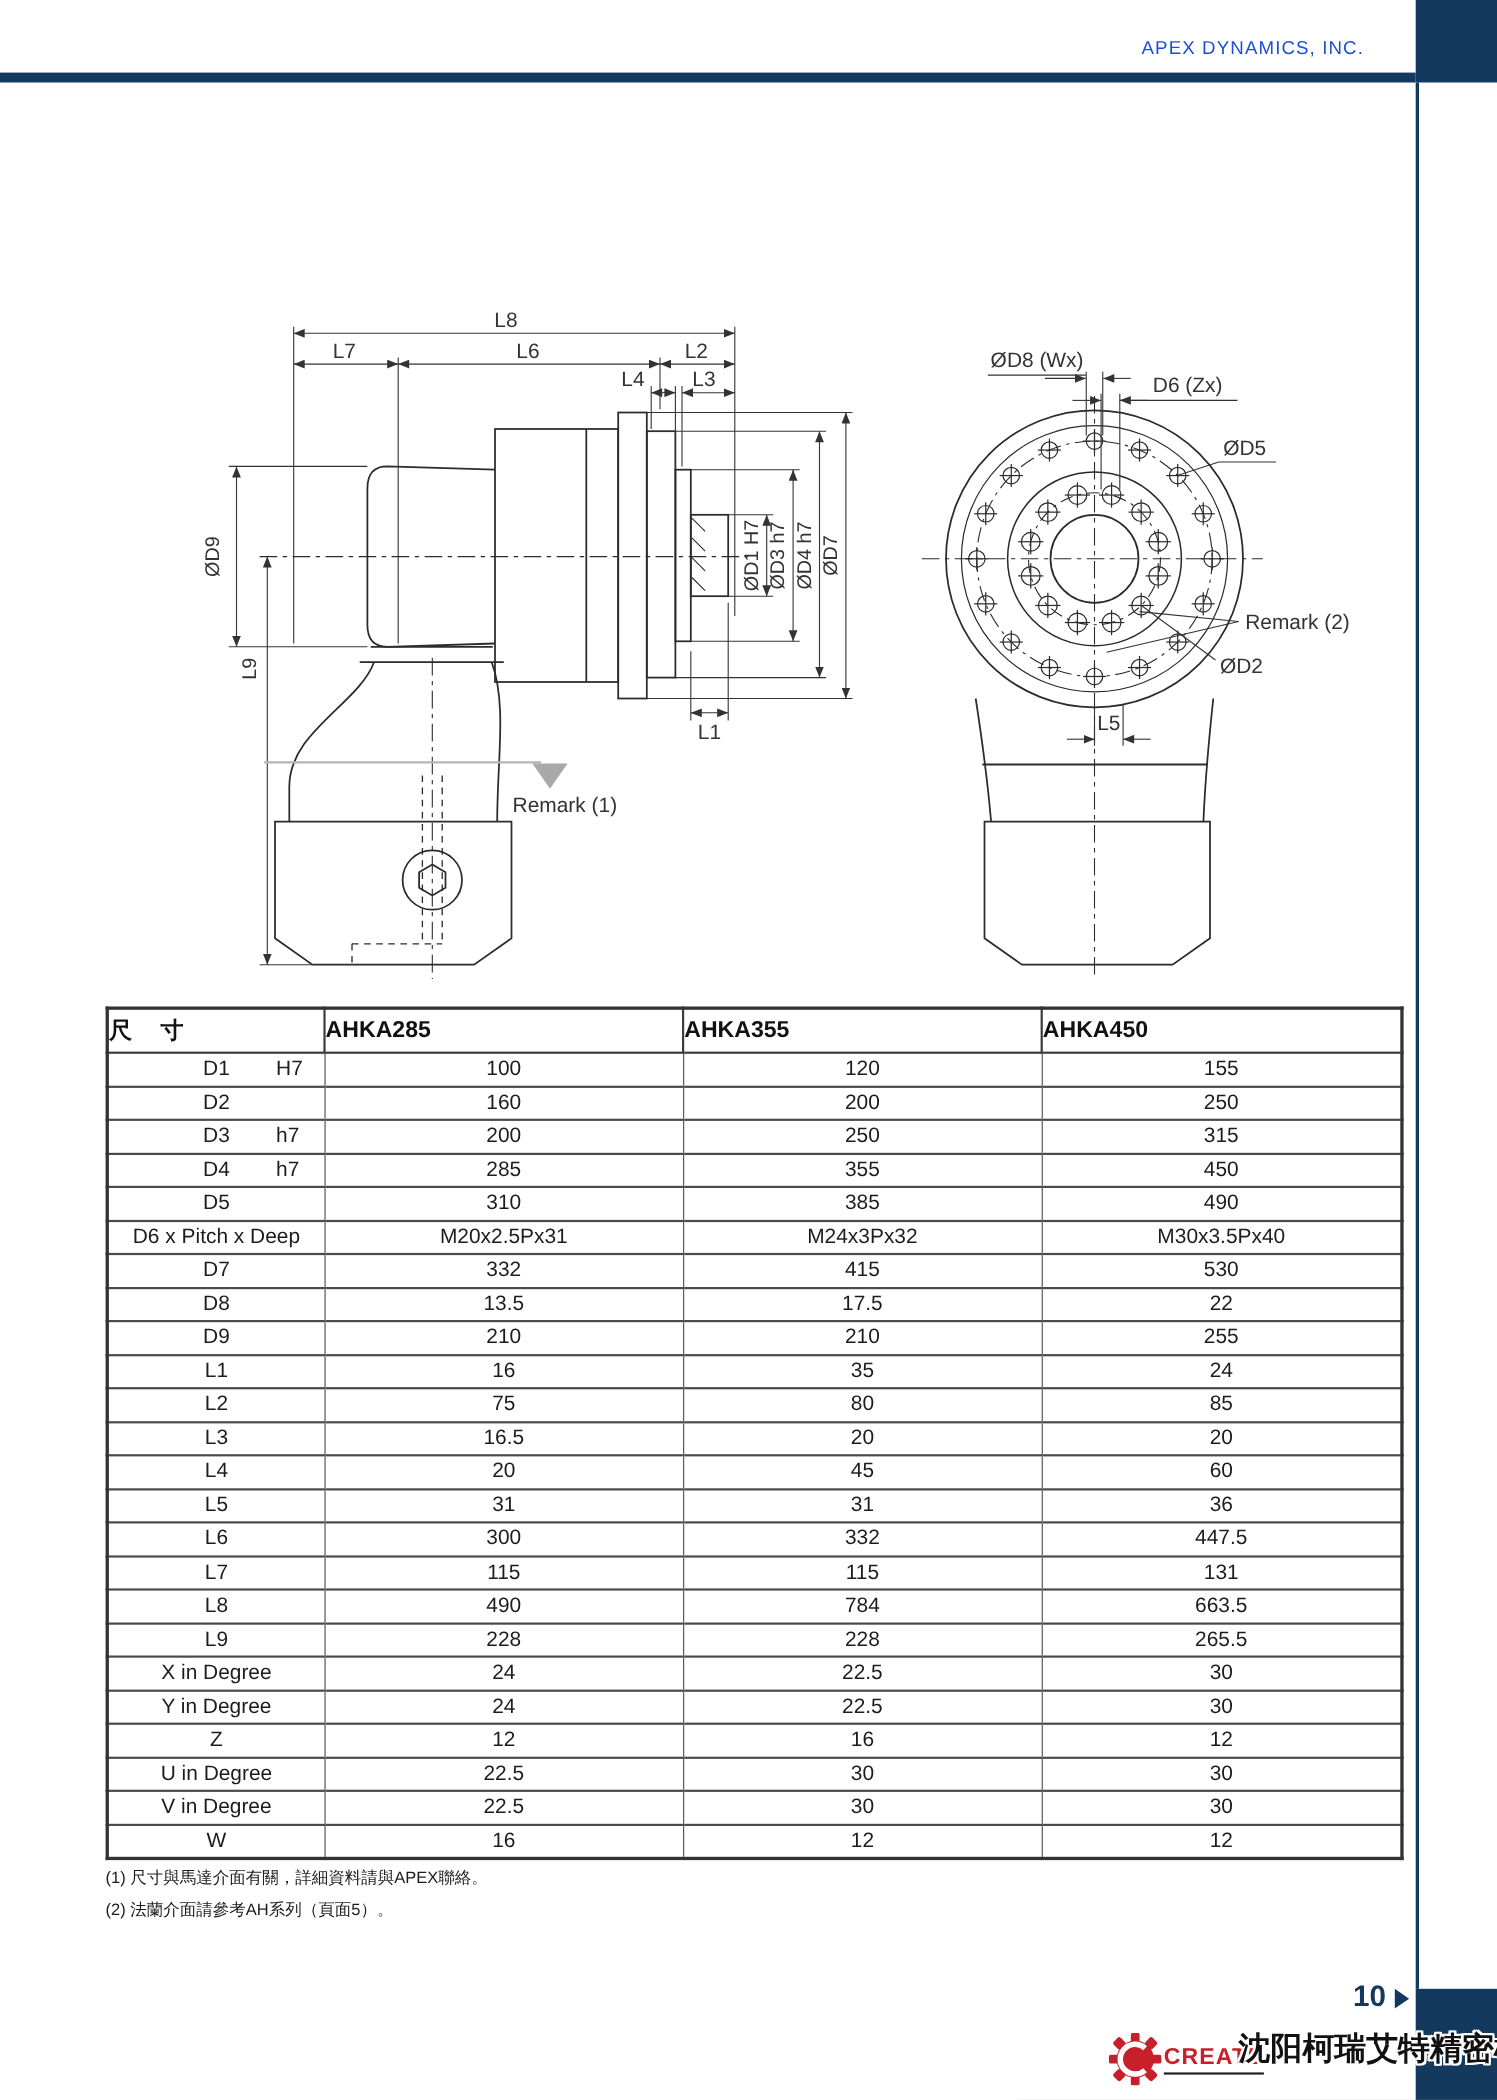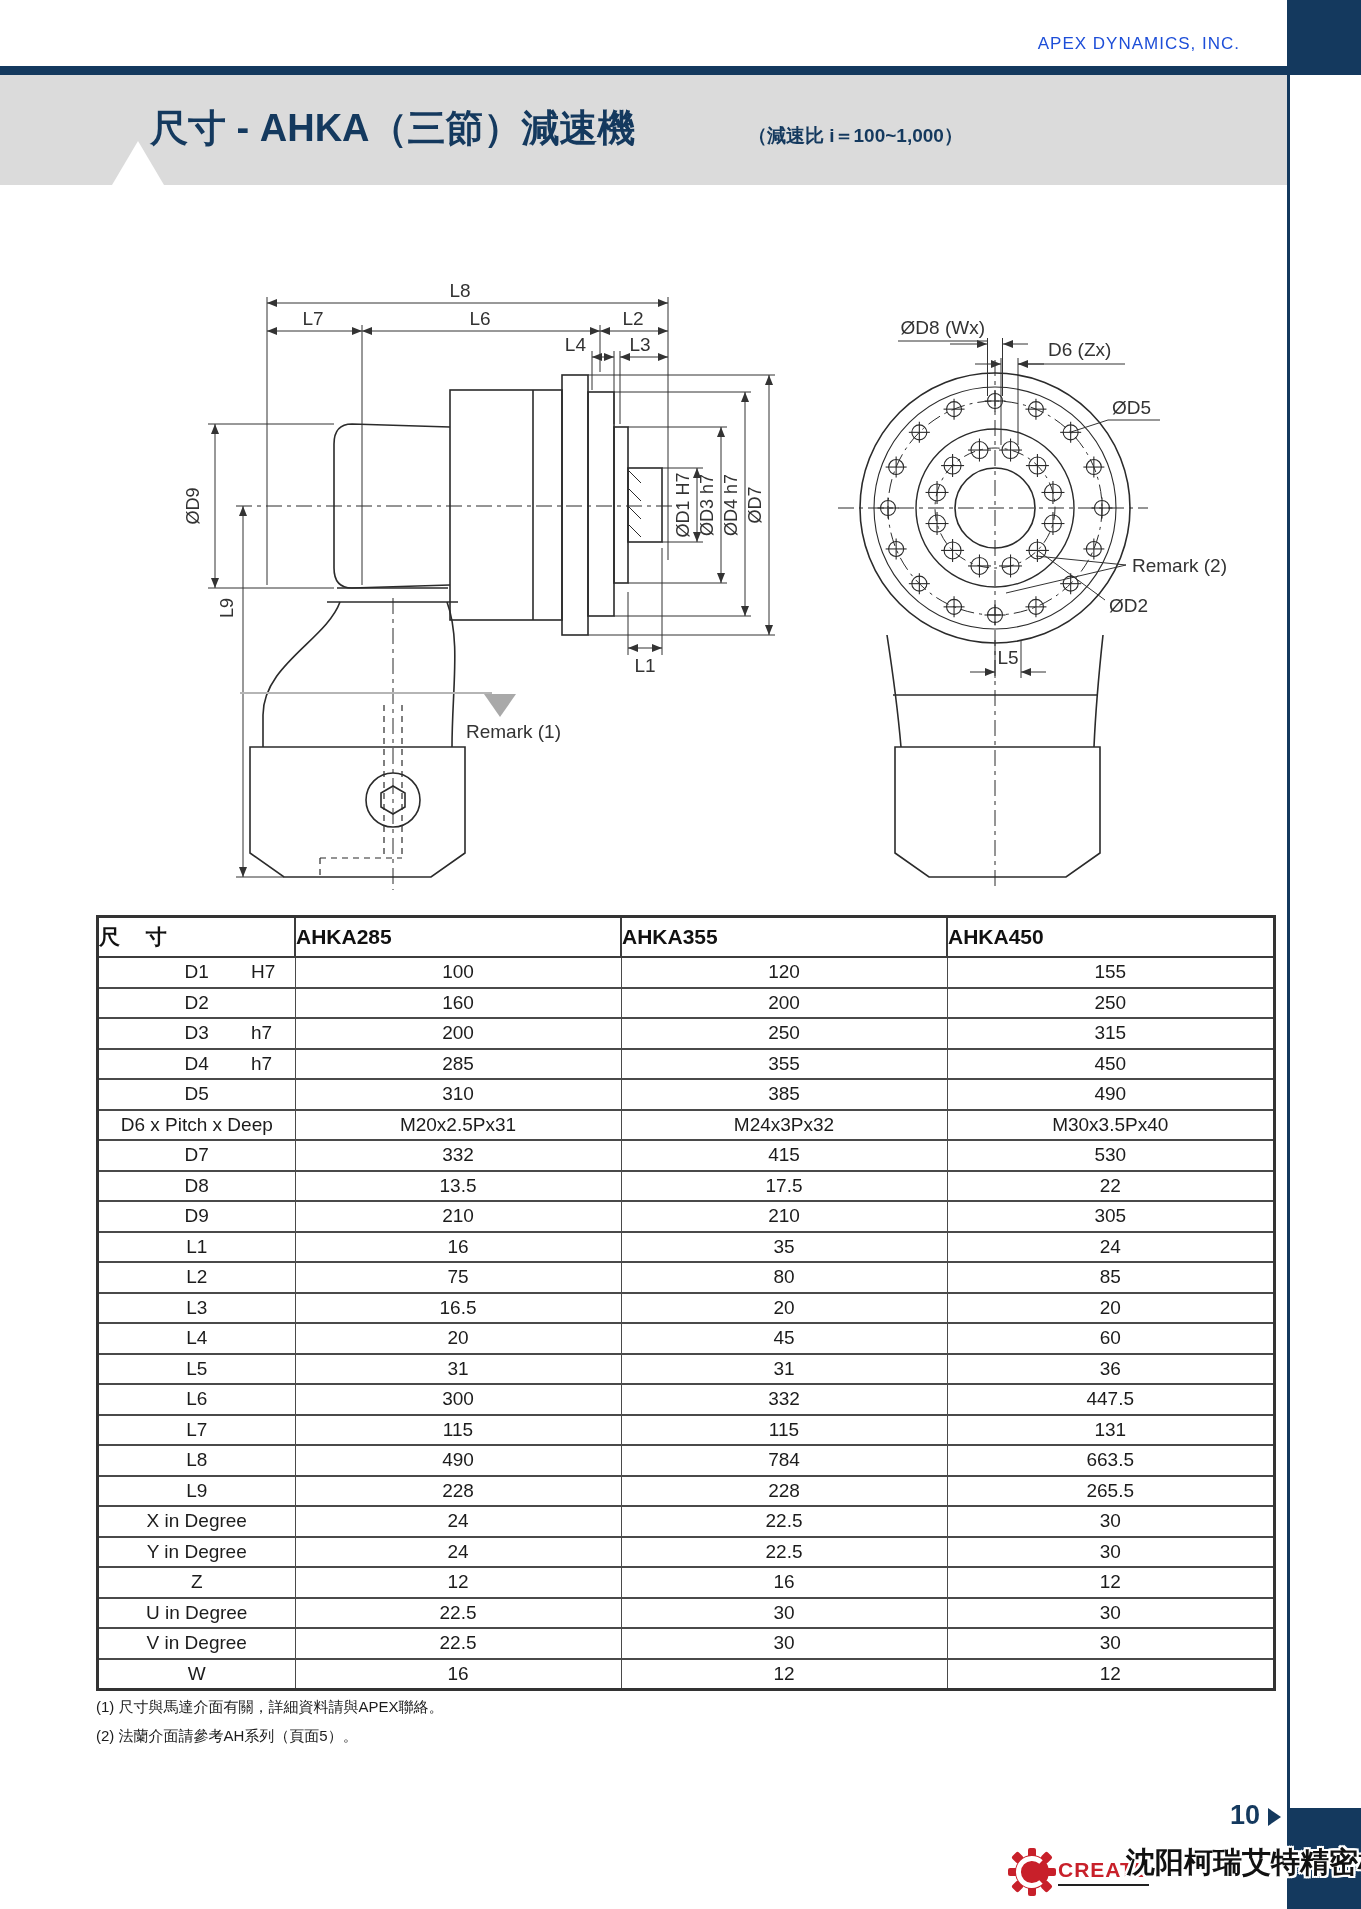--- a/index.html
+++ b/index.html
@@ -56,25 +56,20 @@
 <body>
 
 <div class="page">
 
   <div class="brand-top">APEX DYNAMICS, INC.</div>
   <div class="navy-hbar"></div>
   <div class="navy-corner"></div>
   <div class="navy-vline"></div>
   <div class="navy-bottom"></div>
 
-  <div class="title-band">
-    <div class="band-notch"></div>
-    <div class="page-title">尺寸 - AHKA（三節）減速機</div>
-    <div class="page-subtitle">（減速比 i＝100~1,000）</div>
-  </div>
 
   <svg viewBox="0 225 1290 670" style="position:absolute;left:0;top:225px;width:1290px;height:670px">
     <defs>
       <marker id="arwE" orient="auto" markerWidth="11" markerHeight="8" refX="10" refY="4">
         <path d="M0,0 L10,4 L0,8 z" fill="#333"></path>
         </marker>
       <marker id="arwS" orient="auto" markerWidth="11" markerHeight="8" refX="0" refY="4">
         <path d="M10,0 L0,4 L10,8 z" fill="#333"></path>
         </marker>
     </defs>
@@ -372,21 +367,21 @@
         <tr>
           <td class="dimcell"><span>D8</span><span class="tol"></span></td>
           <td>13.5</td>
           <td>17.5</td>
           <td>22</td>
         </tr>
         <tr>
           <td class="dimcell"><span>D9</span><span class="tol"></span></td>
           <td>210</td>
           <td>210</td>
-          <td>305</td>
+          <td>255</td>
         </tr>
         <tr>
           <td class="dimcell"><span>L1</span><span class="tol"></span></td>
           <td>16</td>
           <td>35</td>
           <td>24</td>
         </tr>
         <tr>
           <td class="dimcell"><span>L2</span><span class="tol"></span></td>
           <td>75</td>

